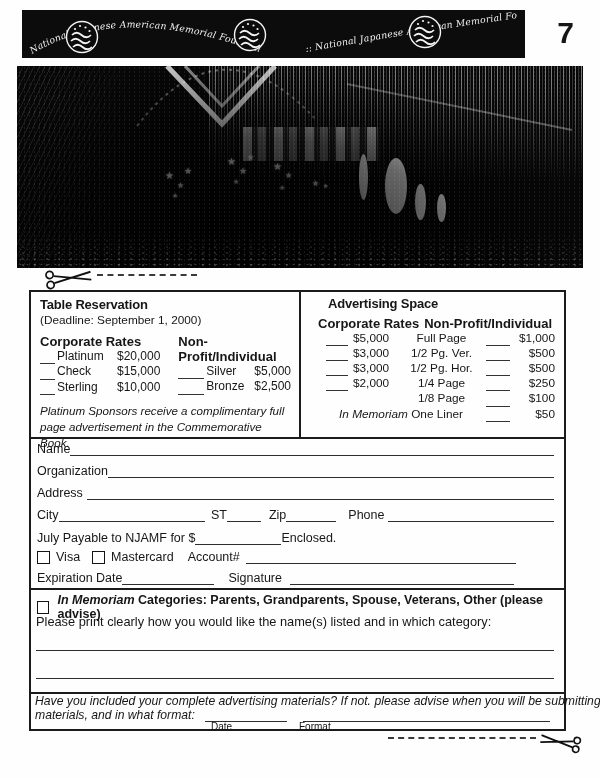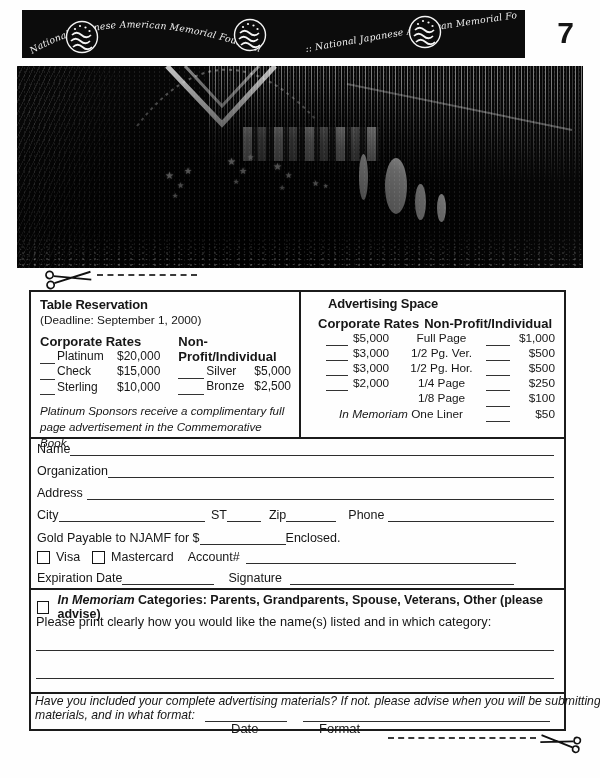--- a/index.html
+++ b/index.html
@@ -100,21 +100,21 @@
   .memo-instr { position:absolute; left:5px; top:26px; font-size:12.8px; }
   .writeline { position:absolute; left:5px; right:10px; border-bottom:1.3px solid #2d2d2d; }
 
   
   .advisory { top:400px; height:37px; font-style:italic; font-size:12.2px; }
   .adv1 { position:absolute; left:4px; top:2px; white-space:nowrap; }
   .adv2 { position:absolute; left:4px; top:16px; display:flex; align-items:flex-end; right:14px; }
   .adv2 .t { white-space:nowrap; }
   .adv2 .dline { width:82px; margin-left:10px; }
   .adv2 .fline { width:248px; margin-left:16px; }
-  .sub-lab { position:absolute; top:29px; font-size:13px; font-style:normal;margin-left:20px; }
+  .sub-lab { position:absolute; top:29px; font-size:10px; font-style:normal; }
   .sub-date { left:180px; } .sub-format { left:268px; }
 
   i { font-style:italic; }
 </style>
 </head>
 <body>
 
 <div class="page">
 
   <svg class="banner" viewBox="0 0 503 48">
@@ -290,21 +290,21 @@
         <span>City</span>
           <span class="wline" style="flex:2.3"></span>
         <span style="margin-left:6px">ST</span>
           <span class="wline" style="width:34px"></span>
         <span style="margin-left:8px">Zip</span>
           <span class="wline" style="width:50px"></span>
         <span style="margin-left:12px">Phone</span>
           <span class="wline" style="flex:2.6;margin-left:4px"></span>
       </div>
       <div class="frow" style="top:93px">
-        <span>Gold Payable to NJAMF for $</span>
+        <span>July Payable to NJAMF for $</span>
           <span class="wline" style="width:86px"></span>
         <span>Enclosed.</span>
       </div>
       <div class="frow" style="top:112px">
         <span class="cb"></span>
           <span style="margin:0 12px 0 6px">Visa</span>
         <span class="cb"></span>
           <span style="margin-left:6px">Mastercard</span>
         <span class="lbl-gap">Account#</span>
         <span class="wline grow" style="margin-left:6px;margin-right:38px"></span>

